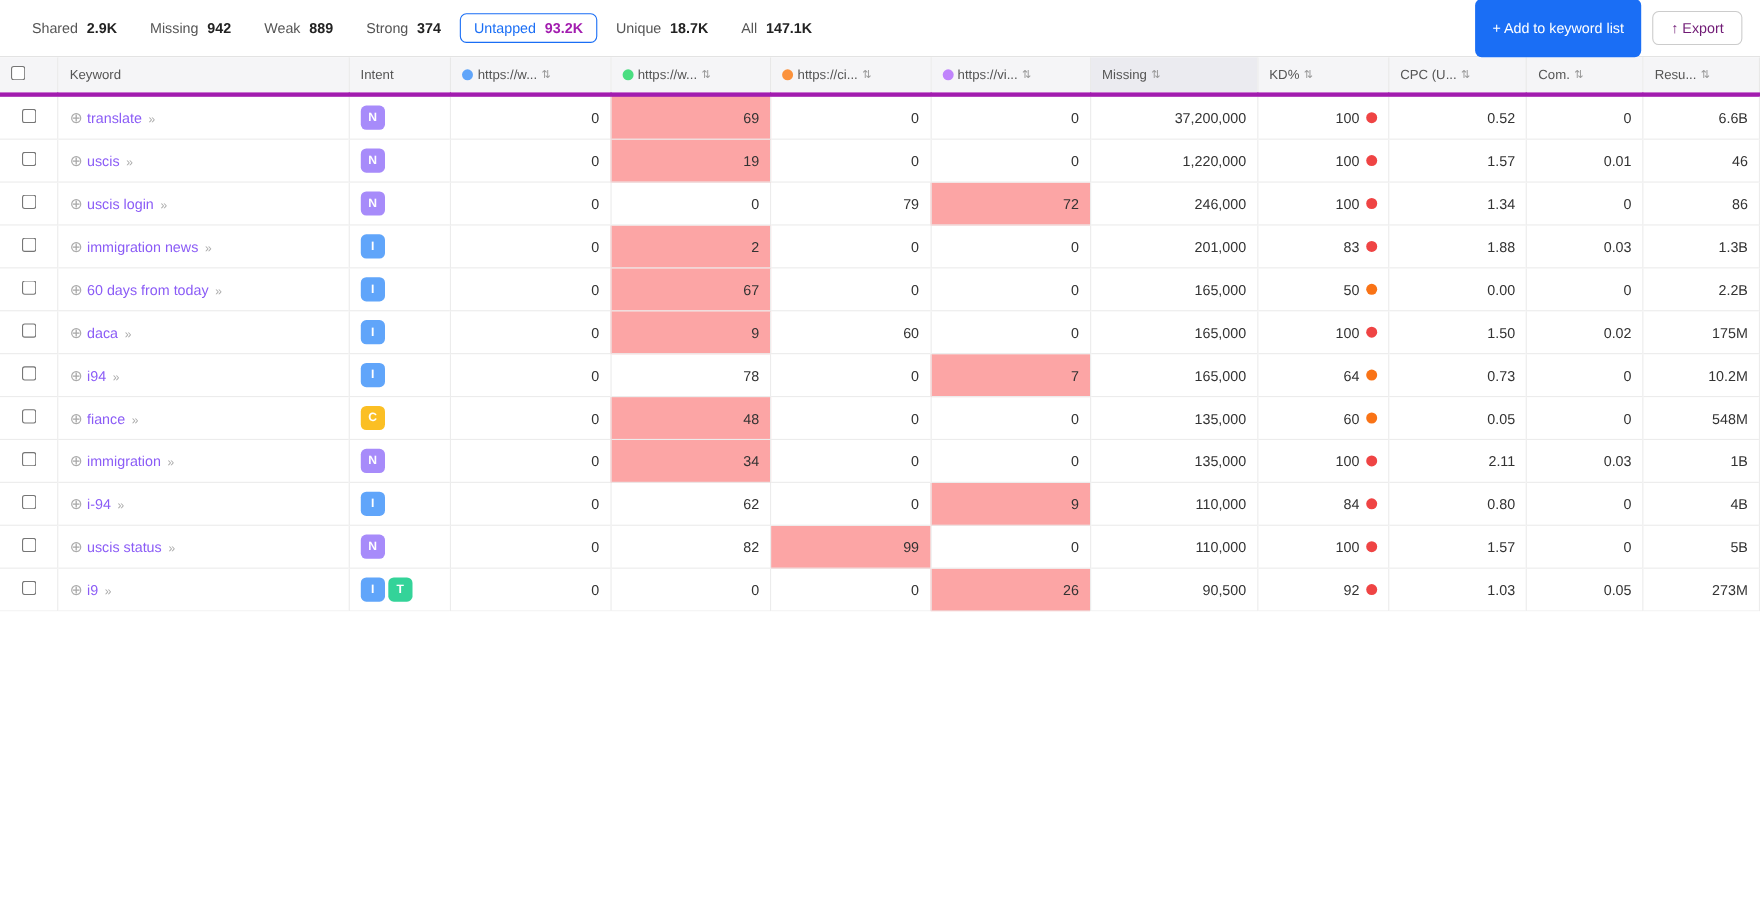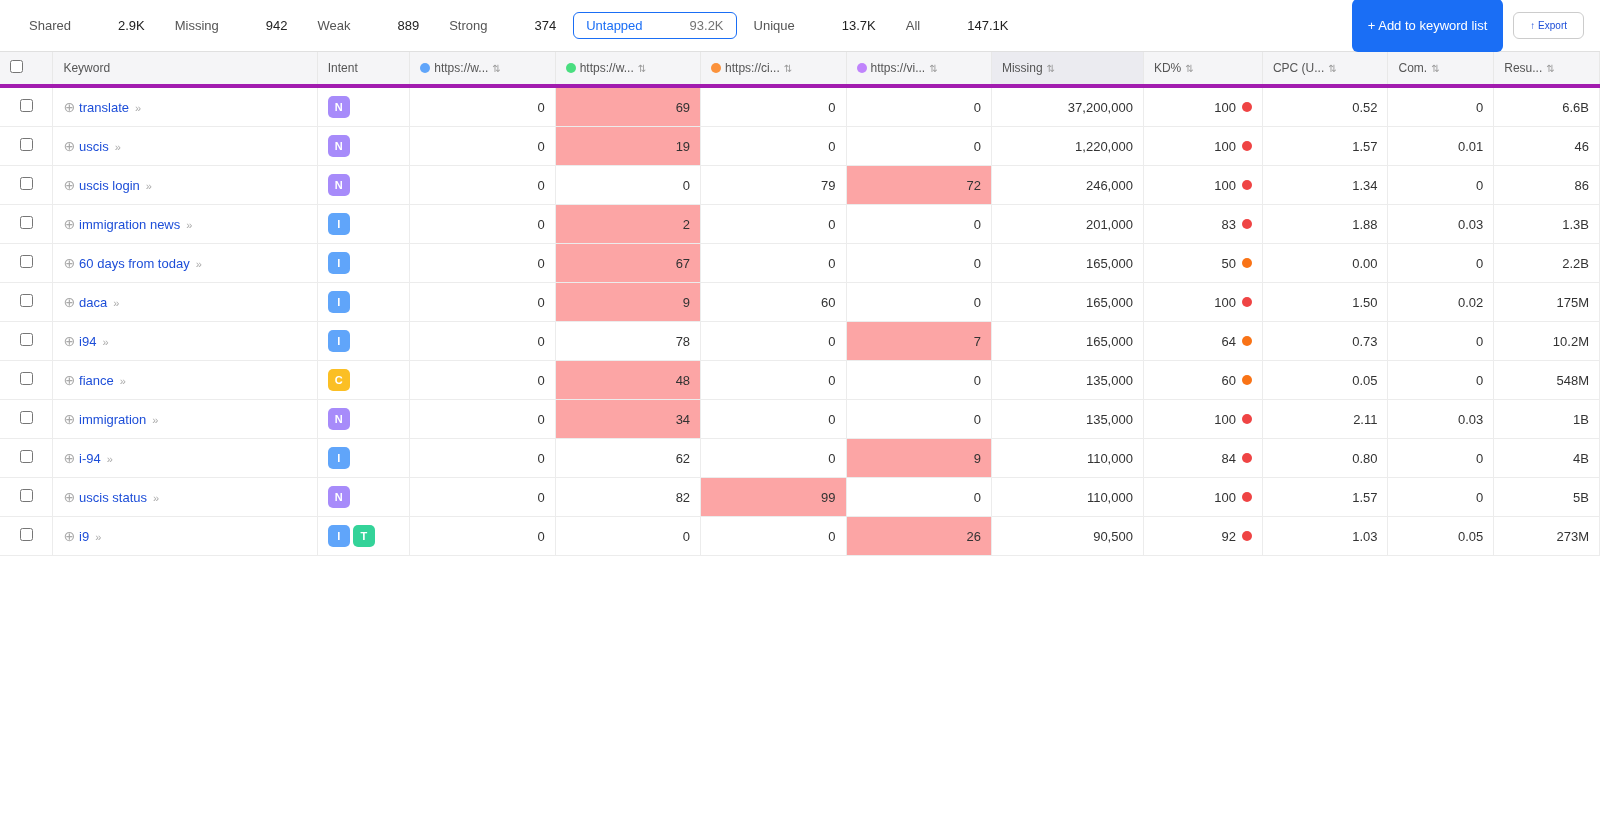--- a/index.html
+++ b/index.html
@@ -6,44 +6,44 @@
     body { font-family: -apple-system, BlinkMacSystemFont, 'Segoe UI', sans-serif; font-size: 13px; background: #fff; color: #222; }
 
     
     .top-bar {
       display: flex; align-items: center; justify-content: space-between;
       padding: 6px 16px; border-bottom: 1px solid #e0e0e0; background: #fff;
       height: 52px;
     }
     .filter-tabs { display: flex; gap: 4px; align-items: center; }
     .filter-tab {
-      display: flex; align-items: center; gap: 23px;
+      display: flex; align-items: center; gap: 8px;
       padding: 5px 12px; border-radius: 6px; cursor: pointer;
       border: 1.5px solid transparent; font-size: 13px; color: #444;
       background: #fff;
     }
     .filter-tab .tab-label { font-weight: 400; color: #555; }
-    .filter-tab .tab-value { font-weight: 400; color: #222; margin-left: 24px; }
+    .filter-tab .tab-value { font-weight: 700; color: #222; }
     .filter-tab.active {
       border-color: #1a6ef5; background: #fff; align-items: flex-end;
     }
     .filter-tab.active .tab-label { color: #1a6ef5; }
-    .filter-tab.active .tab-value { color: #737373; }
+    .filter-tab.active .tab-value { color: #a21caf; }
 
     .top-actions { display: flex; gap: 10px; align-items: center; }
     .btn-add {
       display: flex; align-items: center; gap: 6px;
       background: #1a6ef5; color: #fff; border: none;
       padding: 19px 16px; border-radius: 6px; font-size: 13px; font-weight: 500;
       cursor: pointer;
     }
     .btn-export {
       display: flex; align-items: center; gap: 6px;
-      background: #fff; color: #1d4ed8; border: 1.5px solid #ccc;
-      padding: 7px 16px; border-radius: 6px; font-size: 10px; font-weight: 500;
+      background: #fff; color: #701a75; border: 1.5px solid #ccc;
+      padding: 7px 16px; border-radius: 6px; font-size: 13px; font-weight: 500;
       cursor: pointer;
     }
 
     
     .table-wrap { overflow-x: auto; }
     table { width: 100%; border-collapse: collapse; table-layout: fixed; }
     col.col-check { width: 40px; }
     col.col-keyword { width: 200px; }
     col.col-intent { width: 70px; }
     col.col-url1 { width: 110px; }
@@ -68,21 +68,21 @@
     th .url-dot { width: 10px; height: 10px; border-radius: 50%; display: inline-block; flex-shrink: 0; }
 
     tbody tr { border-bottom: 1px solid #ececec; }
     td { padding: 8px 10px; font-size: 13px; color: #333; border-right: 1px solid #ececec; }
     td.num { text-align: right; }
     td.highlighted { background: #fca5a5; }
 
     .checkbox-cell { text-align: center; }
     input[type=checkbox] { cursor: pointer; }
 
-    .keyword-link { color: #1d4ed8; text-decoration: none; cursor: pointer; }
+    .keyword-link { color: #8b5cf6; text-decoration: none; cursor: pointer; }
     .keyword-arrows { color: #aaa; font-size: 11px; margin-left: 3px; }
     .plus-icon { color: #aaa; margin-right: 4px; font-size: 14px; }
 
     .badge {
       display: inline-flex; align-items: center; justify-content: center;
       width: 22px; height: 22px; border-radius: 5px; font-size: 11px; font-weight: 600;
       color: #fff;
     }
     .badge-N { background: #a78bfa; }
     .badge-I { background: #60a5fa; }
@@ -119,21 +119,21 @@
       <div class="filter-tab">
         <span class="tab-label">Strong</span>
         <span class="tab-value">374</span>
       </div>
       <div class="filter-tab active">
         <span class="tab-label">Untapped</span>
         <span class="tab-value">93.2K</span>
       </div>
       <div class="filter-tab">
         <span class="tab-label">Unique</span>
-        <span class="tab-value">13.7K</span>
+        <span class="tab-value">18.7K</span>
       </div>
       <div class="filter-tab">
         <span class="tab-label">All</span>
         <span class="tab-value">147.1K</span>
       </div>
     </div>
   <div class="top-actions">
     <button class="btn-add">+ Add to keyword list</button>
     <button class="btn-export">↑ Export</button>
   </div>

